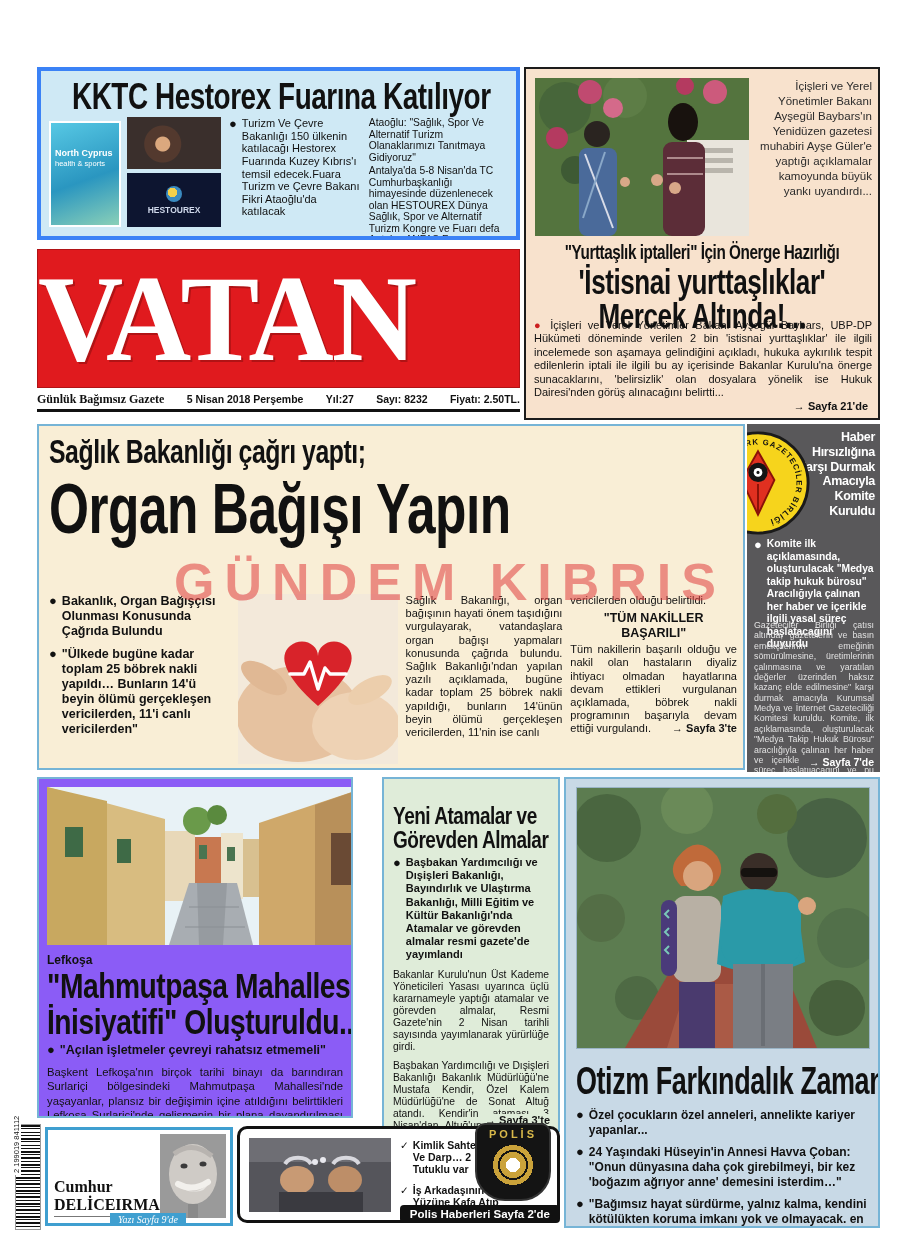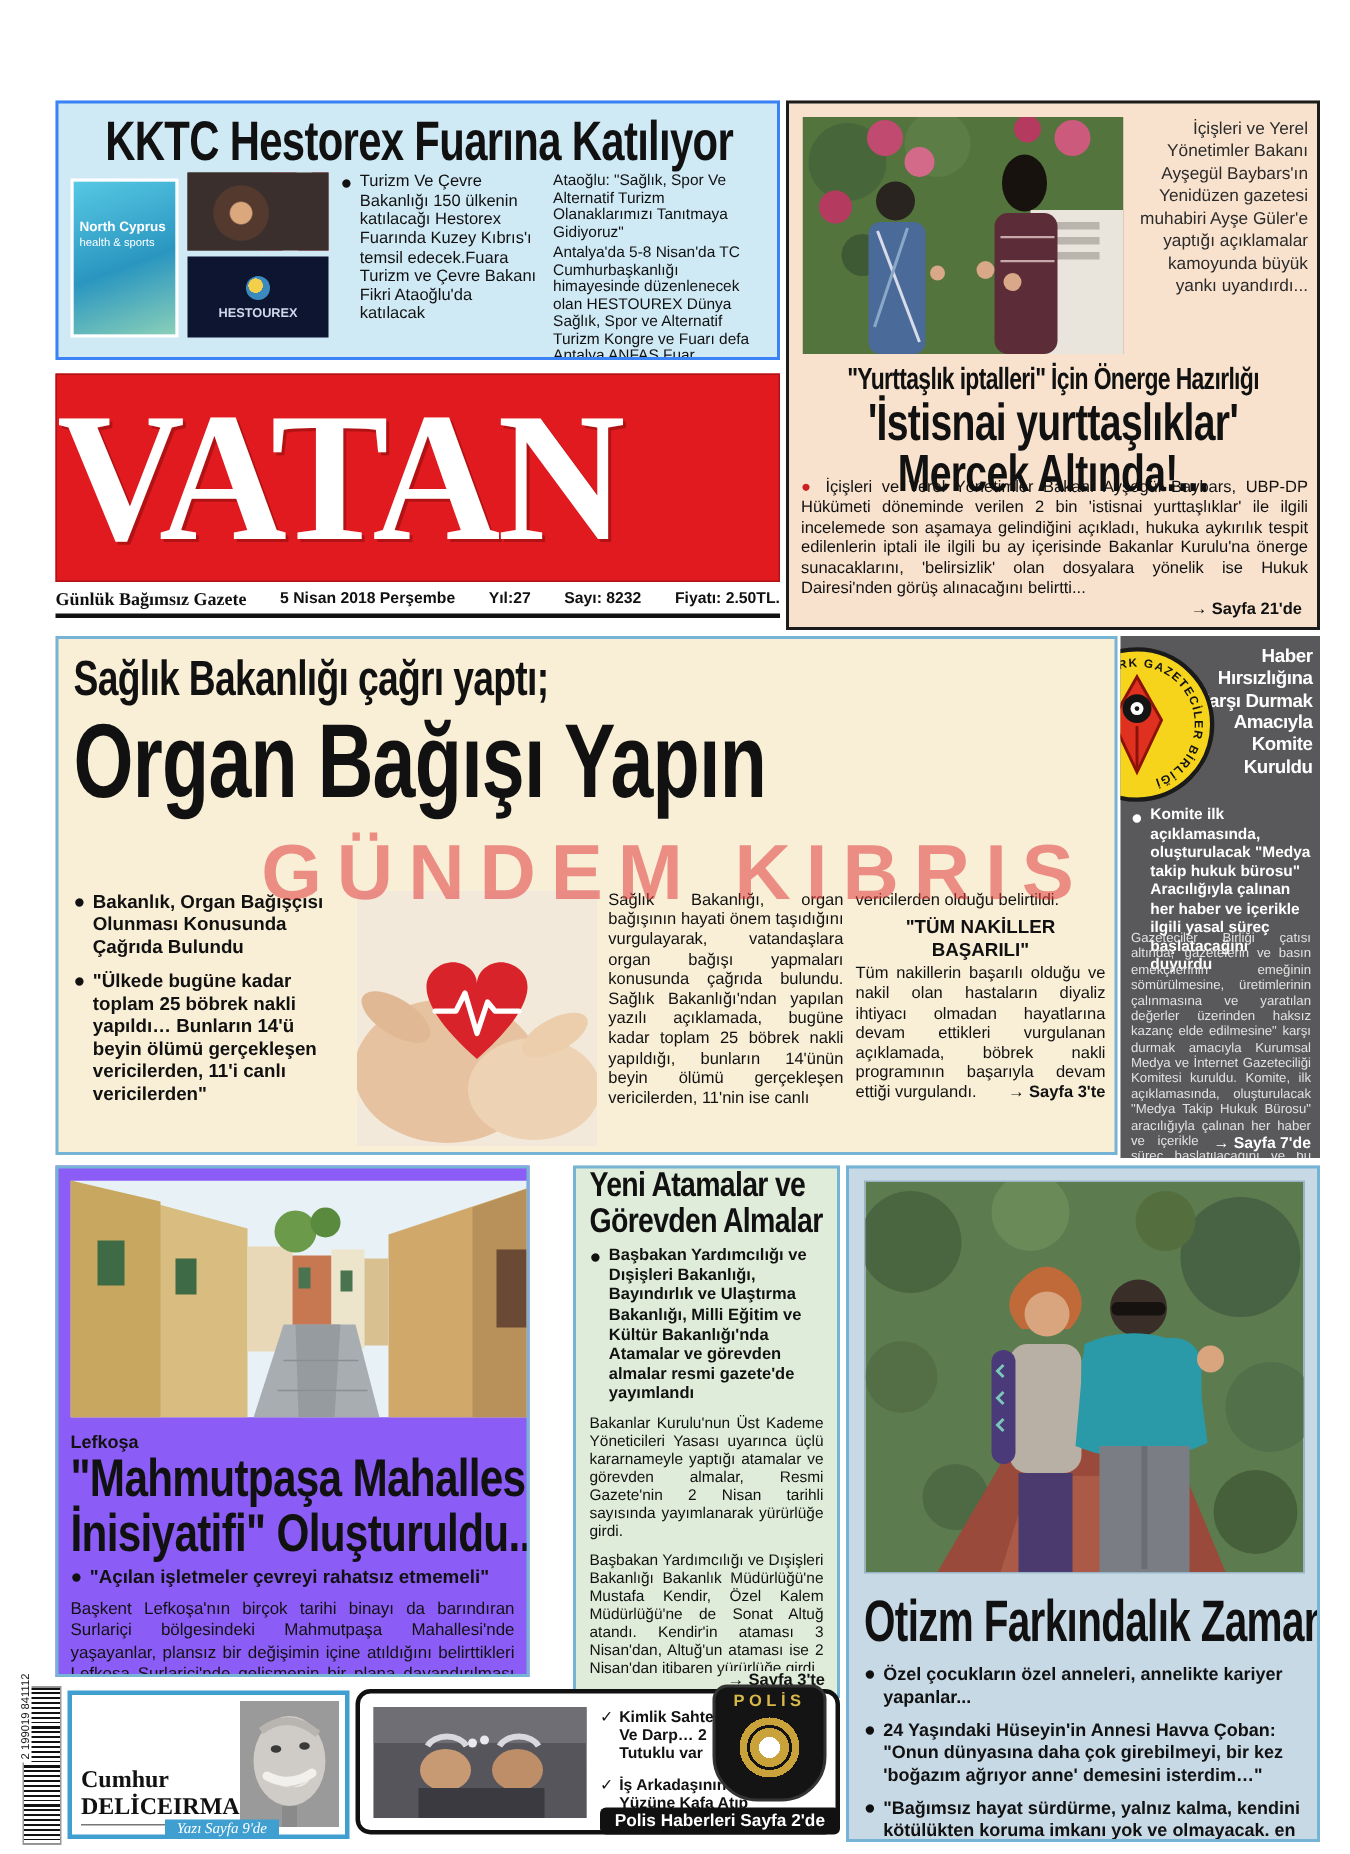--- a/index.html
+++ b/index.html
@@ -9,21 +9,21 @@
   .cond{display:inline-block;transform:scale(0.92,1.22);transform-origin:left top;
         font-weight:bold;letter-spacing:-0.5px;white-space:nowrap;}
   .condc{display:inline-block;transform:scale(0.9,1.2);transform-origin:center top;
         font-weight:bold;letter-spacing:-0.5px;white-space:nowrap;}
   .ref{font-weight:bold;font-size:11px;}
   .dot{flex:0 0 auto;font-size:13px;line-height:1.1;}
   .bul{display:flex;gap:5px;align-items:flex-start;}
   .just{text-align:justify;}
 
   
-  .kktc{left:37px;top:67px;width:483px;height:173px;background:#cfe9f5;border:2px solid #3b82f6;padding:4px 8px;overflow:hidden;}
+  .kktc{left:37px;top:67px;width:483px;height:173px;background:#cfe9f5;border:4px solid #3b82f6;padding:4px 8px;overflow:hidden;}
   .kktc-hl{text-align:center;font-size:31px;height:42px;}
   .kktc-cols{display:flex;gap:8px;}
   .collage{position:relative;width:172px;height:112px;flex:0 0 auto;}
   .poster{position:absolute;left:0;top:4px;width:72px;height:106px;border:2px solid #fff;
           background:linear-gradient(160deg,#57c8e4 0%,#2a96c0 55%,#8ad0b8 100%);color:#fff;
           font-weight:bold;font-size:9px;padding:26px 4px 0 4px;box-sizing:border-box;line-height:1.1;}
   .poster small{font-size:7.5px;font-weight:normal;}
   .speaker{position:absolute;left:78px;top:0;width:94px;height:52px;
            background:radial-gradient(circle at 38% 52%,#dba87e 0 7px,#53392e 8px 18px,#3a2f2c 19px),
                       linear-gradient(100deg,#4a3f3c 55%,#b23230 56% 70%,#e9e0d2 71% 80%,#b23230 81%);}
@@ -80,21 +80,21 @@
 
   
   .mah{left:37px;top:777px;width:316px;height:341px;background:#8b5cf6;border:2px solid #76b4d6;padding:8px;overflow:hidden;}
   .streetph{width:320px;height:158px;}
   .mah-kicker{font-size:12px;font-weight:bold;margin-top:4px;}
   .mah-hl{font-size:30px;line-height:1.04;height:70px;}
   .mah-bul{font-size:12.5px;font-weight:bold;margin-top:6px;}
   .mah-body{font-size:11.3px;line-height:1.25;margin-top:8px;}
 
   
-  .ata{left:382px;top:777px;width:178px;height:355px;background:#dfecd9;border:2px solid #76b4d6;padding:0 9px;overflow:hidden;}
+  .ata{left:382px;top:777px;width:178px;height:355px;background:#dfecd9;border:2px solid #76b4d6;padding:25px 9px;overflow:hidden;}
   .ata-hl{font-size:20px;line-height:1.06;height:48px;}
   .ata-bul{font-size:11px;font-weight:bold;line-height:1.2;margin-top:4px;}
   .ata-body{font-size:10.3px;line-height:1.17;margin-top:7px;}
   .ata .ref{position:absolute;right:8px;bottom:4px;background:#dfecd9;padding-left:4px;}
 
   
   .oti{left:564px;top:777px;width:316px;height:451px;background:#c8d9e6;border:2px solid #76b4d6;padding:8px 10px;overflow:hidden;}
   .coupleph{width:292px;height:260px;border:1px solid #9ab4c6;}
   .oti-hl{font-size:30px;height:42px;margin-top:6px;letter-spacing:-1px;}
   .oti-b{font-size:12px;font-weight:bold;line-height:1.25;margin-top:7px;}

